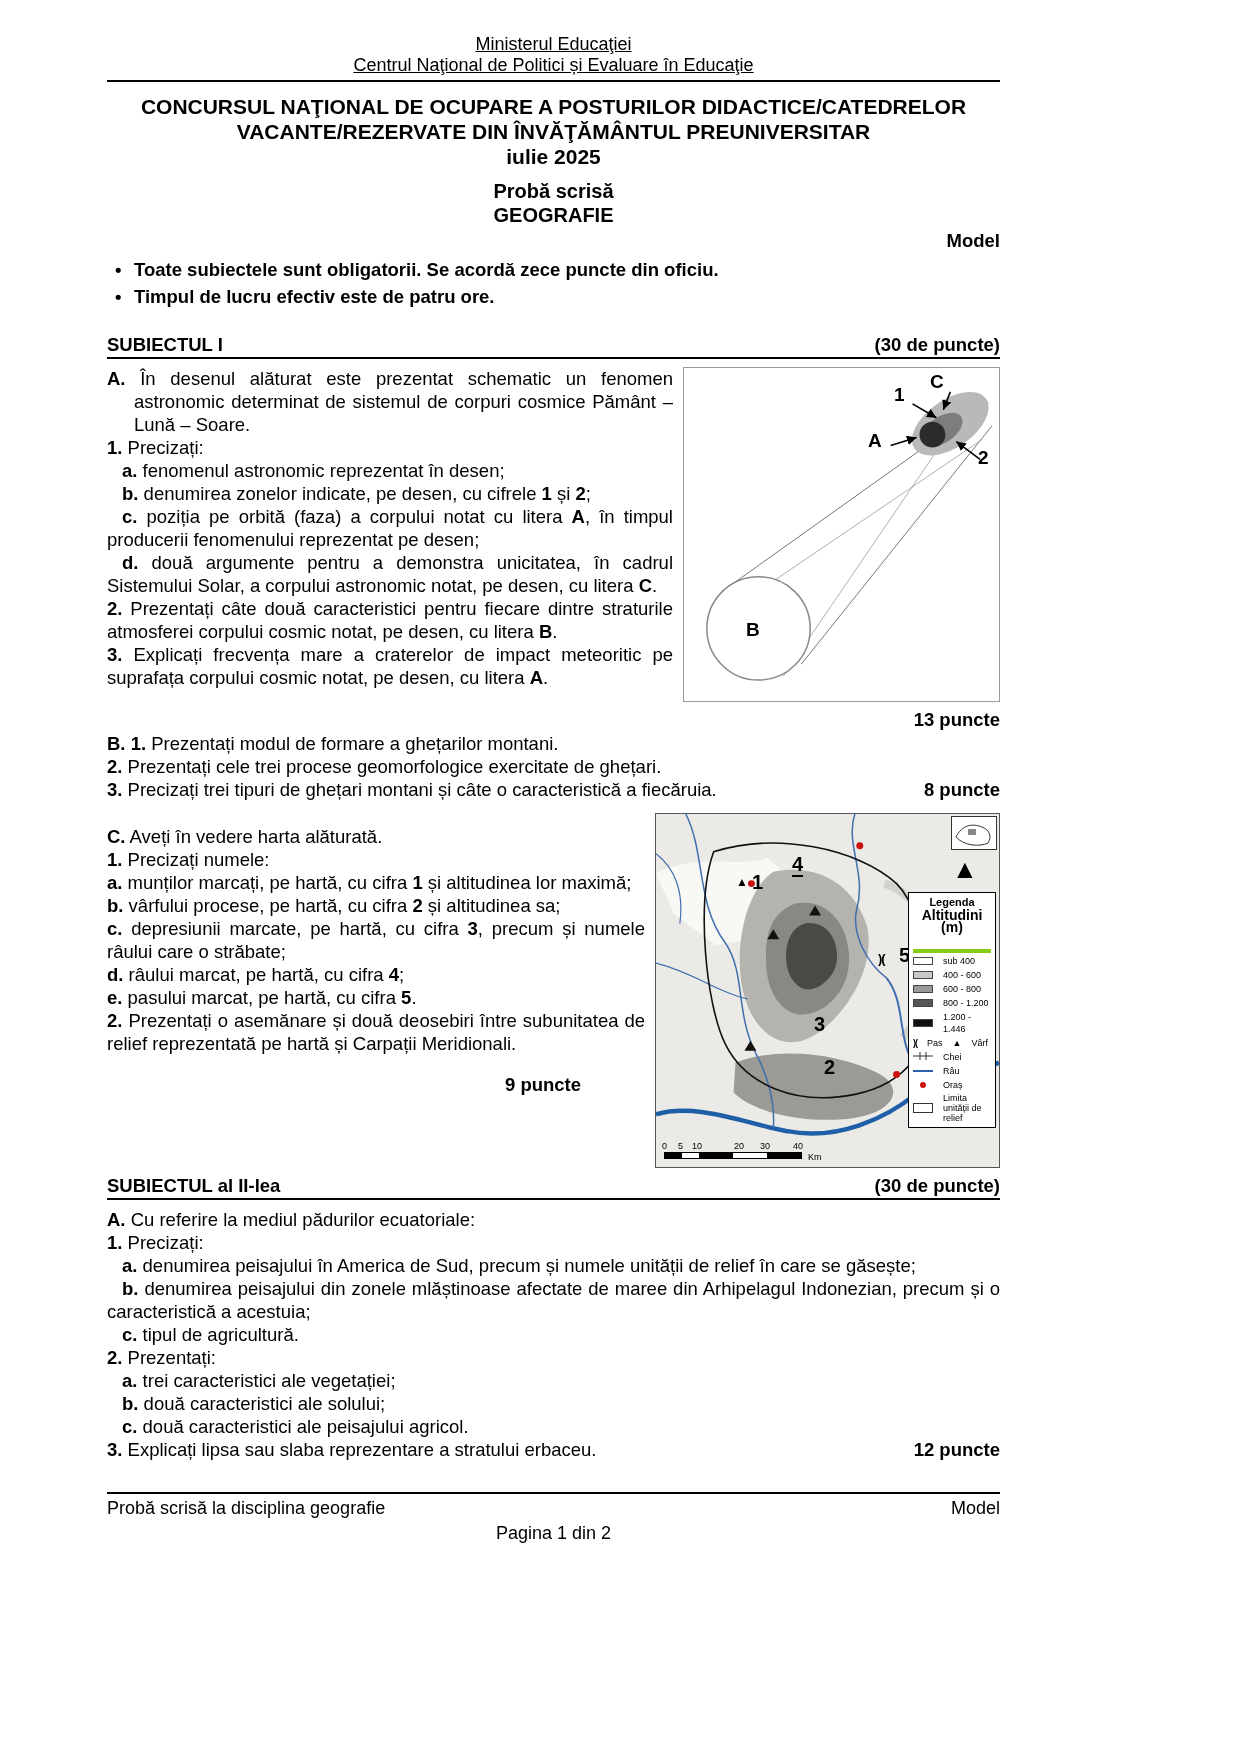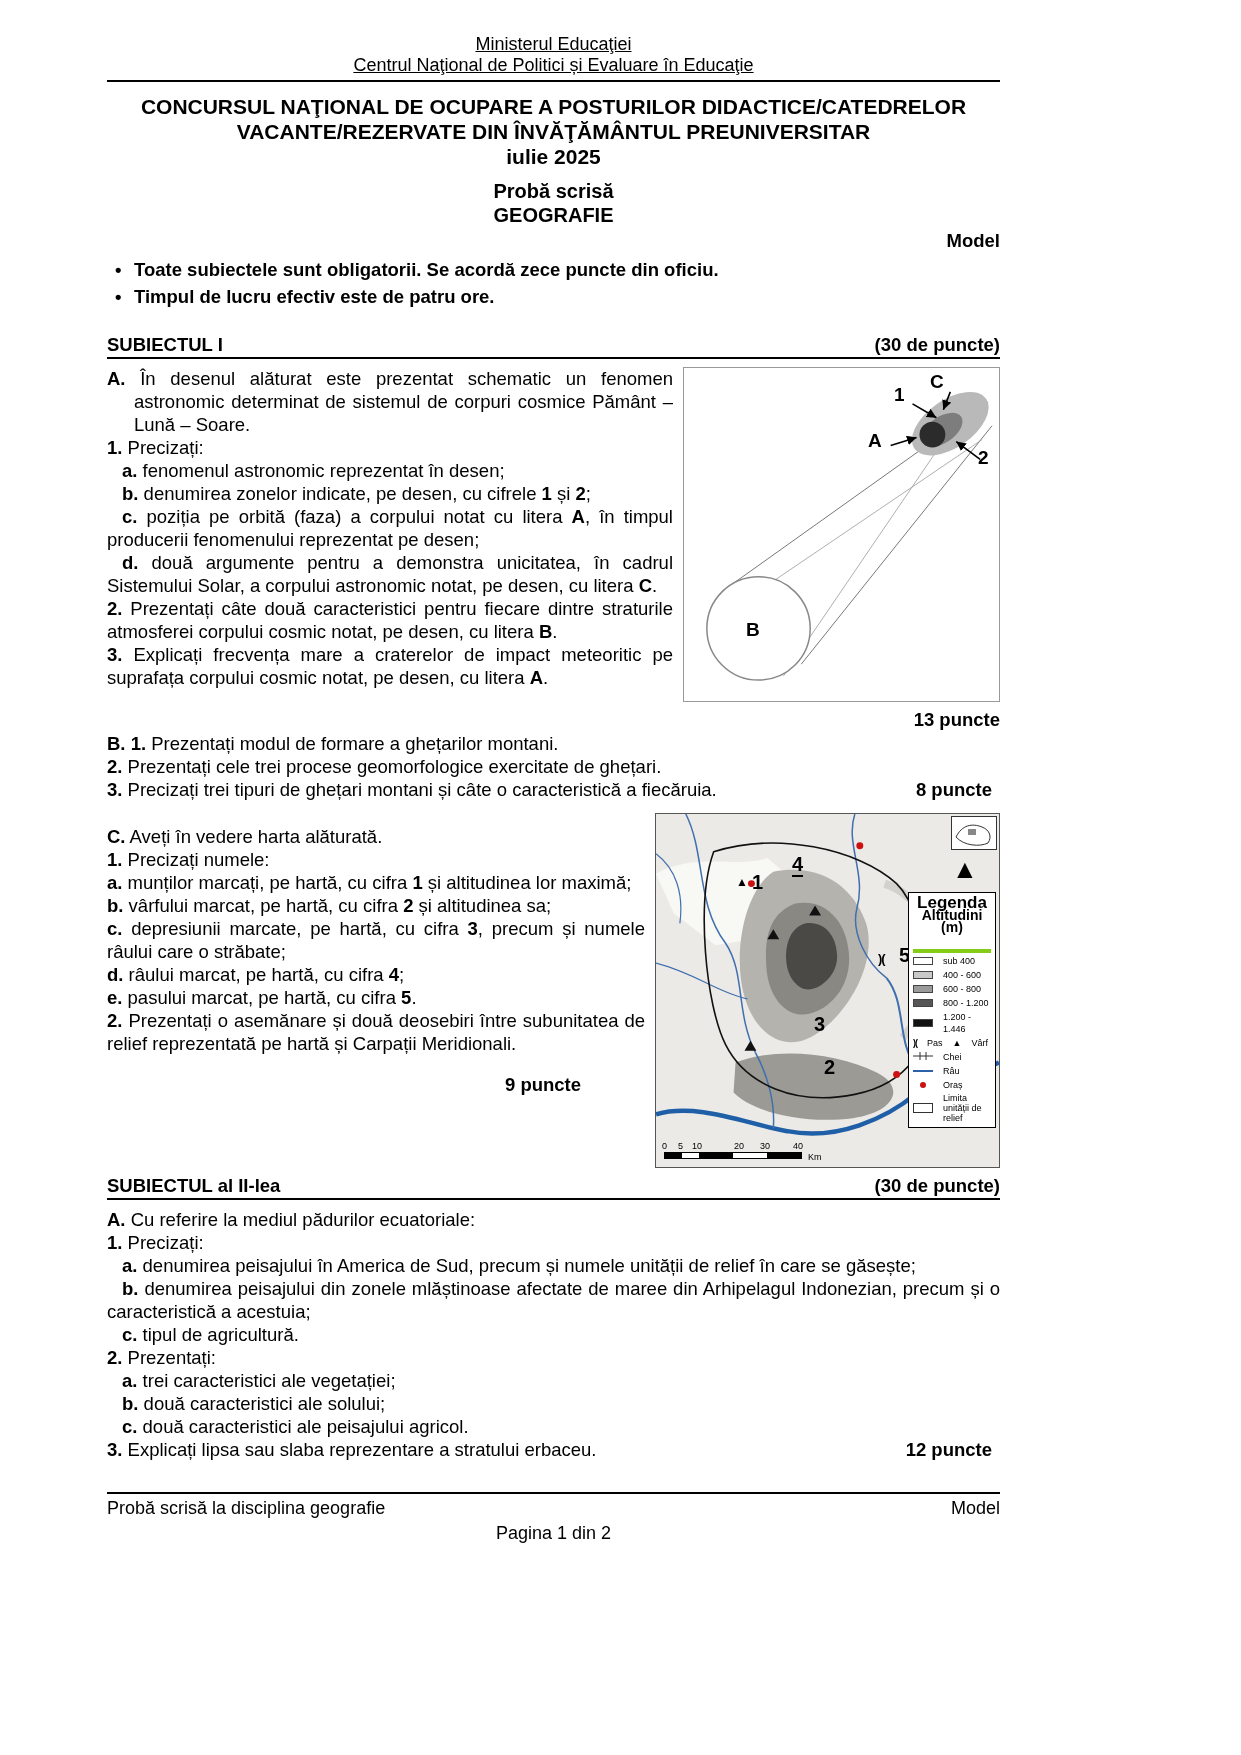--- a/index.html
+++ b/index.html
@@ -25,21 +25,21 @@
   .note::before { content:"\2022"; position:absolute; left:8px; }
 
   
   .subj-heading { display:flex; justify-content:space-between; font-weight:bold;
                   border-bottom:2px solid #000; margin-top:23px; padding-bottom:1px; }
 
   .section { margin-top:8px; }
   .para { text-align:justify; position:relative; }
   .ti   { text-indent:15px; }
   .hang { padding-left:27px; text-indent:-27px; }
-  .inline-score { position:absolute; right:8px; top:0; font-weight:bold; }
+  .inline-score { position:absolute; right:0; top:0; font-weight:bold; }
   .score-line { clear:both; text-align:right; font-weight:bold; margin-top:3px; }
   .score9 { padding-left:398px; margin-top:18px; }
   .mt24 { margin-top:24px; }
 
   
   .fig-astro { float:right; width:317px; height:335px; margin:0 0 6px 10px; position:relative;
                border:1px solid #999; box-sizing:border-box; background:#fff; }
   .fig-astro svg { display:block; width:100%; height:100%; }
   .fig-astro .lbl { position:absolute; font-weight:bold; font-size:19px; line-height:1; }
   .lbl-c { left:246px; top:4px; }
@@ -60,21 +60,21 @@
   .m2 { left:168px; top:243px; }
   .pas-on-map { position:absolute; left:222px; top:133px; font-weight:bold; font-size:13px; letter-spacing:-1px; }
   .peak-on-map { position:absolute; left:80px; top:57px; font-size:12px; }
   .north { position:absolute; left:296px; top:42px; font-size:26px; line-height:1; }
   .inset { position:absolute; right:2px; top:2px; width:44px; height:32px; border:1px solid #333; background:#fff; }
   .inset svg { display:block; width:100%; height:100%; }
 
   
   .legend { position:absolute; left:252px; top:78px; width:88px; background:#fff; border:1px solid #000;
             padding:3px 4px 4px; box-sizing:border-box; font-size:9px; line-height:12px; }
-  .leg-title { text-align:center; font-weight:bold; font-size:17px; line-height:13px; }
+  .leg-title { text-align:center; font-weight:bold; font-size:11px; line-height:13px; }
   .leg-sub   { text-align:center; font-weight:bold; font-size:14px; border-bottom:4px solid #84cc16; padding-bottom:16px; }
   .leg-row { display:flex; align-items:center; gap:10px; margin-top:2px; }
   .sw { width:20px; height:8px; border:1px solid #444; flex:0 0 auto; box-sizing:border-box; }
   .riv-sym { width:20px; height:2px; background:#2e62a8; flex:0 0 auto; }
   .dot-sym { width:6px; height:6px; border-radius:50%; background:#cc1111; margin:0 7px; flex:0 0 auto; }
   .lim-sym { width:20px; height:10px; border:1px solid #333; background:#fff; flex:0 0 auto; box-sizing:border-box; }
   .pas-sym { font-weight:bold; letter-spacing:-1px; }
   .peak-sym { font-size:9px; }
   .chei-sym { flex:0 0 auto; display:inline-block; }
   .lim-label { line-height:10px; }
@@ -278,21 +278,21 @@
           <span class="t5">40</span>
         </div>
         <div class="scale-bar"></div>
         <span class="scale-unit">Km</span>
       </div>
     </figure>
     <div>
         <div class="para"><span class="b">C.</span><span> Aveți în vedere harta alăturată.</span></div>
         <div class="para"><span class="b">1.</span><span> Precizați numele:</span></div>
         <div class="para"><span class="b">a.</span><span> munților marcați, pe hartă, cu cifra </span><span class="b">1</span><span> și altitudinea lor maximă;</span></div>
-        <div class="para"><span class="b">b.</span><span> vârfului marcat, pe hartă, cu cifra </span><span class="b">2</span><span> și altitudinea sa;</span></div>
+        <div class="para"><span class="b">b.</span><span> vârfului procese, pe hartă, cu cifra </span><span class="b">2</span><span> și altitudinea sa;</span></div>
         <div class="para"><span class="b">c.</span><span> depresiunii marcate, pe hartă, cu cifra </span><span class="b">3</span><span>, precum și numele râului care o străbate;</span></div>
         <div class="para"><span class="b">d.</span><span> râului marcat, pe hartă, cu cifra </span><span class="b">4</span><span>;</span></div>
         <div class="para"><span class="b">e.</span><span> pasului marcat, pe hartă, cu cifra </span><span class="b">5</span><span>.</span></div>
         <div class="para"><span class="b">2.</span><span> Prezentați o asemănare și două deosebiri între subunitatea de relief reprezentată pe hartă și Carpații Meridionali.</span></div>
         <div class="para score9"><span class="b">9 puncte</span></div>
       </div>
   </div>
 
   <div class="subj-heading" style="clear:both; margin-top:14px">
     <span>SUBIECTUL al II-lea</span>

